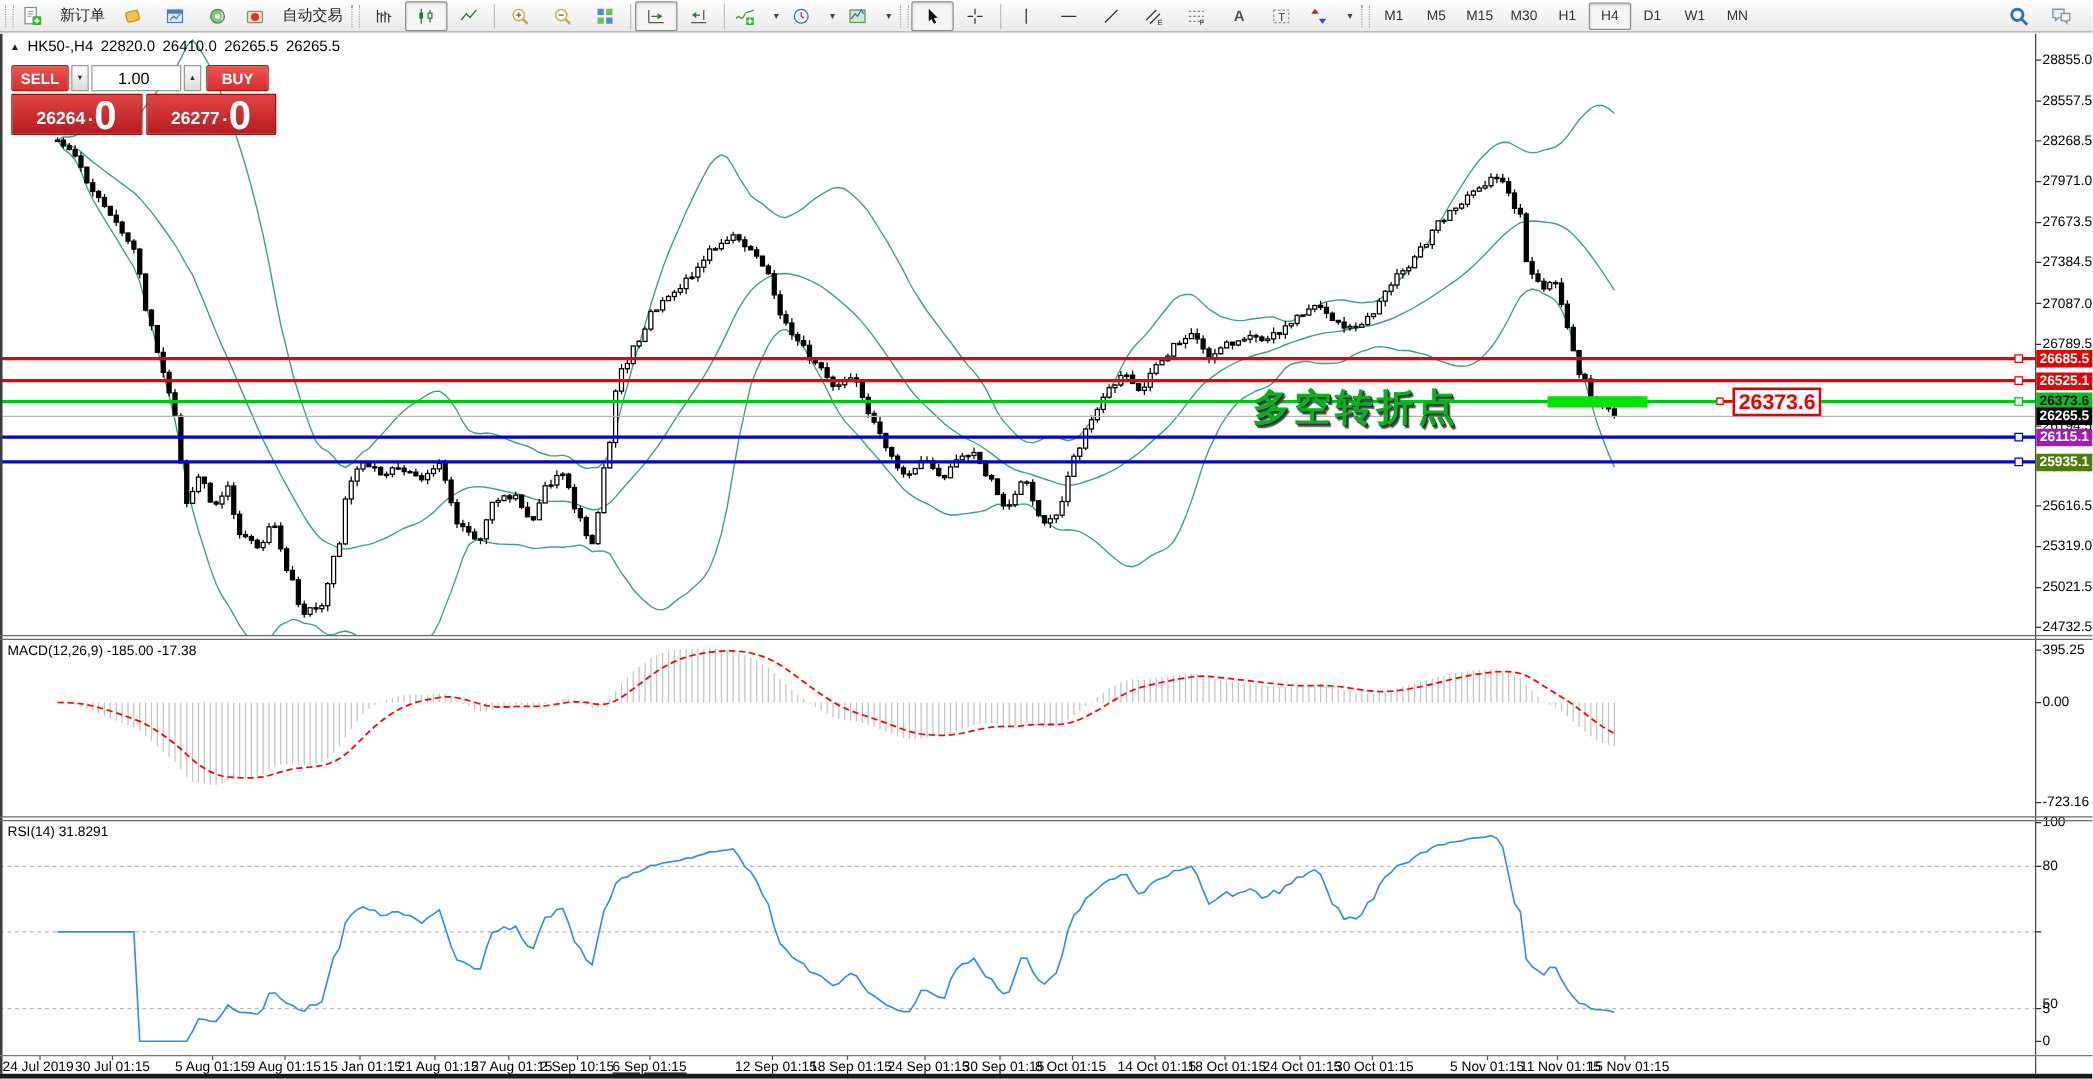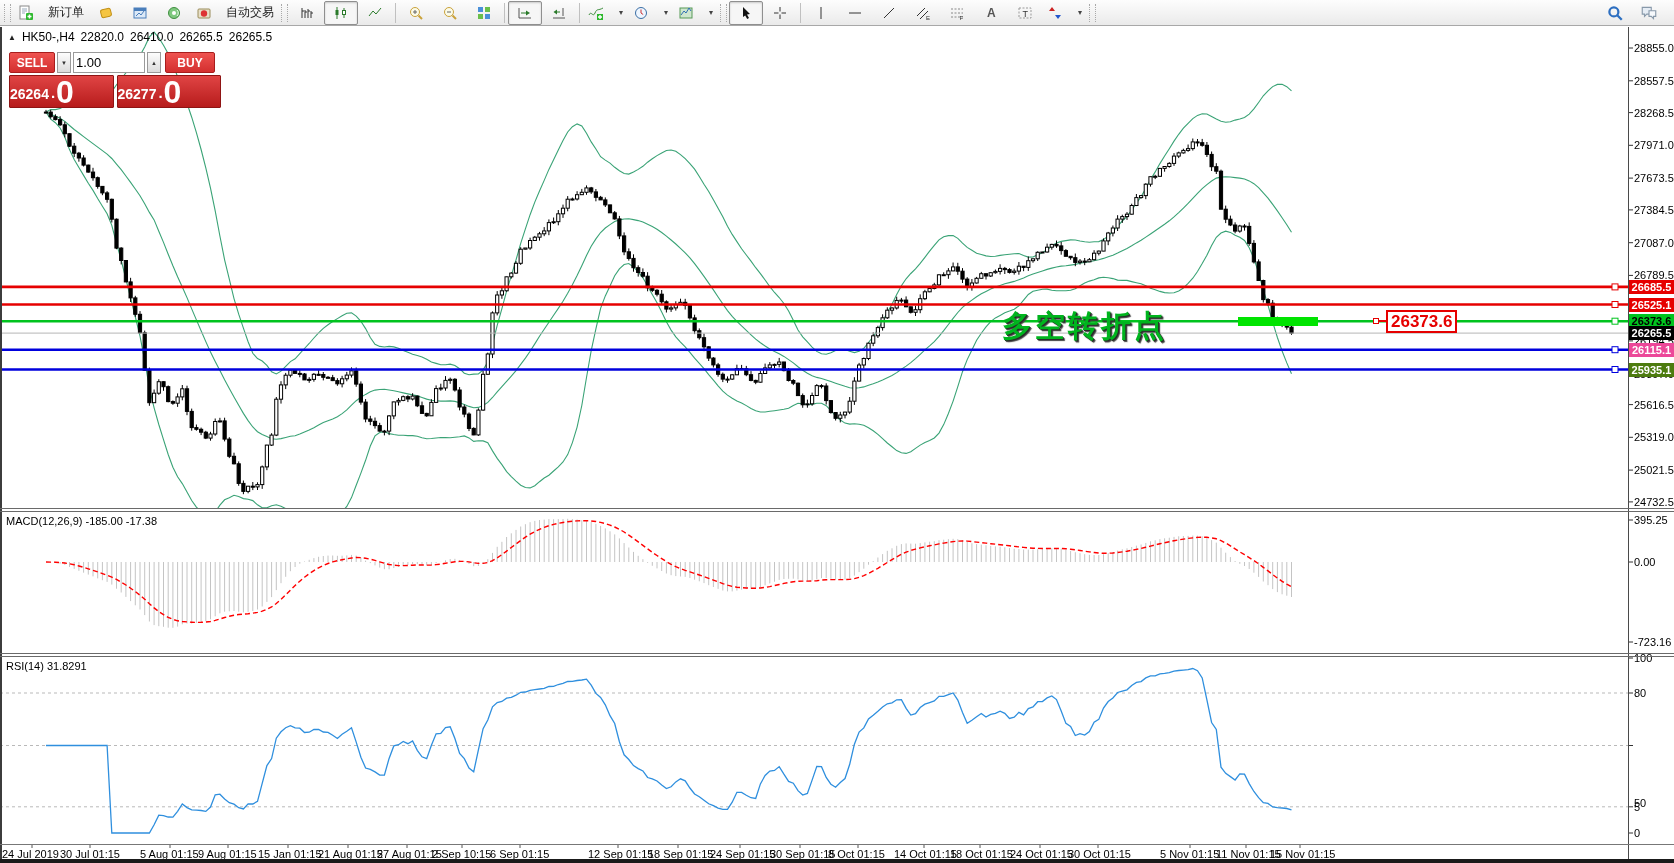--- a/index.html
+++ b/index.html
@@ -28,25 +28,25 @@
   .ohlc{position:absolute;left:8px;top:30px;z-index:10;font-size:12px;color:#000;display:flex;gap:6px;align-items:center;}
   .ohlc .tri{font-size:8px;color:#222;}
   
   .oneclick{position:absolute;left:9px;top:52px;width:212px;z-index:20;}
   .oc-row1{display:flex;height:21px;gap:2px;}
   .oc-sell,.oc-buy{background:linear-gradient(#ef5350,#d32f2f);border:1px solid #a81d1d;color:#fff;
         font-size:12px;font-weight:bold;display:flex;align-items:center;justify-content:center;border-radius:2px;box-sizing:border-box;}
   .oc-sell{width:46px;}.oc-buy{width:50px;margin-left:2px;}
   .oc-spin{width:14px;background:linear-gradient(#fdfdfd,#dcdcdc);border:1px solid #9a9a9a;font-size:6px;color:#333;
         display:flex;align-items:center;justify-content:center;box-sizing:border-box;}
-  .oc-vol{width:72px;border:1px solid #9a9a9a;font-size:13px;text-align:left;padding:0 6px 0 2px;box-sizing:border-box;
+  .oc-vol{width:72px;border:1px solid #9a9a9a;font-size:13px;text-align:center;padding:0 6px 0 2px;box-sizing:border-box;
         font-family:"Liberation Sans",sans-serif;}
   .oc-row2{display:flex;gap:3px;margin-top:2px;}
   .oc-price{width:118px;height:33px;background:linear-gradient(#e04444,#b71c1c);border:1px solid #8f1414;border-radius:1px;
-        color:#fff;display:flex;align-items:flex-end;padding-bottom:1px;box-sizing:border-box;}
+        color:#fff;display:flex;align-items:flex-end;justify-content:center;padding-bottom:1px;box-sizing:border-box;}
   .oc-price .small{font-size:14px;font-weight:bold;line-height:20px;margin-bottom:2px;}
   .oc-price .dot{font-size:15px;font-weight:bold;line-height:22px;margin:0 1px 2px 2px;}
   .oc-price .big{font-size:32px;font-weight:bold;line-height:28px;}
   
   .px-tick{position:absolute;left:1634px;height:12px;line-height:12px;font-size:11px;color:#000;z-index:4;white-space:nowrap;}
   .px-label{position:absolute;left:1629px;width:45px;height:14px;line-height:14px;font-size:11px;font-weight:bold;
             text-align:center;z-index:6;white-space:nowrap;}
   .t-label{position:absolute;top:848px;font-size:11px;color:#000;z-index:4;white-space:nowrap;}
   .ind-label{position:absolute;left:6px;font-size:11px;color:#000;z-index:8;}
   
@@ -232,20 +232,31 @@
       </svg>
   </div>
   <div class="tb-btn">
     <svg width="16" height="16" viewBox="0 0 16 16">
         <path d="M5 2L8 6H2z" fill="#cc2222"></path>
         <path d="M11 14l3-4H8z" fill="#2255cc"></path>
       </svg>
     <span class="dd">▾</span>
   </div>
   <div class="tb-handle"></div>
+  <div id="tf-group" style="display:flex;align-items:center;">
+      <div class="tb-btn tf">M1</div>
+      <div class="tb-btn tf">M5</div>
+      <div class="tb-btn tf">M15</div>
+      <div class="tb-btn tf">M30</div>
+      <div class="tb-btn tf">H1</div>
+      <div class="tb-btn tf active">H4</div>
+      <div class="tb-btn tf">D1</div>
+      <div class="tb-btn tf">W1</div>
+      <div class="tb-btn tf">MN</div>
+    </div>
 
   <div class="tb-right">
     <div class="tb-btn">
       <svg width="18" height="18" viewBox="0 0 16 16">
           <circle cx="7" cy="7" r="4" fill="none" stroke="#2d6fc1" stroke-width="2"></circle>
           <line x1="10" y1="10" x2="14" y2="14" stroke="#2d6fc1" stroke-width="2"></line>
         </svg>
     </div>
     <div class="tb-btn">
       <svg width="20" height="18" viewBox="0 0 16 16">
@@ -1206,21 +1217,21 @@
     <span class="px-tick" style="top: 556px;">0.00</span>
     <span class="px-tick" style="top: 636px;">-723.16</span>
     <span class="px-tick" style="top: 652px;">100</span>
     <span class="px-tick" style="top: 687px;">80</span>
     <span class="px-tick" style="top: 773px; margin-top: 24px;">50</span>
     <span class="px-tick" style="top: 800.8px;">5</span>
     <span class="px-tick" style="top: 827px;">0</span>
     <span class="px-label" style="top: 279.9px; background: rgb(230, 0, 0); color: rgb(255, 255, 255);">26685.5</span>
     <span class="px-label" style="top: 297.5px; background: rgb(230, 0, 0); color: rgb(255, 255, 255);">26525.1</span>
     <span class="px-label" style="top: 314.2px; background: rgb(0, 195, 30); color: rgb(0, 0, 0);">26373.6</span>
-    <span class="px-label" style="top: 342.7px; background: #ec4899; color: rgb(255, 255, 255);">26115.1</span>
+    <span class="px-label" style="top: 342.7px; background: #a21caf; color: rgb(255, 255, 255);">26115.1</span>
     <span class="px-label" style="top: 362.5px; background: #4d7c0f; color: rgb(255, 255, 255);">25935.1</span>
     <span class="px-label" style="top: 326.1px; background: rgb(0, 0, 0); color: rgb(255, 255, 255);">26265.5</span>
     <span class="t-label" style="top: 848px; left: 2px;">24 Jul 2019</span>
     <span class="t-label" style="top: 848px; left: 60px;">30 Jul 01:15</span>
     <span class="t-label" style="top: 848px; left: 140px;">5 Aug 01:15</span>
     <span class="t-label" style="top: 848px; left: 198px;">9 Aug 01:15</span>
     <span class="t-label" style="top: 848px; left: 258px;">15 Jan 01:15</span>
     <span class="t-label" style="top: 848px; left: 318px;">21 Aug 01:15</span>
     <span class="t-label" style="top: 848px; left: 377px;">27 Aug 01:15</span>
     <span class="t-label" style="top: 848px; left: 432px;">2 Sep 10:15</span>

